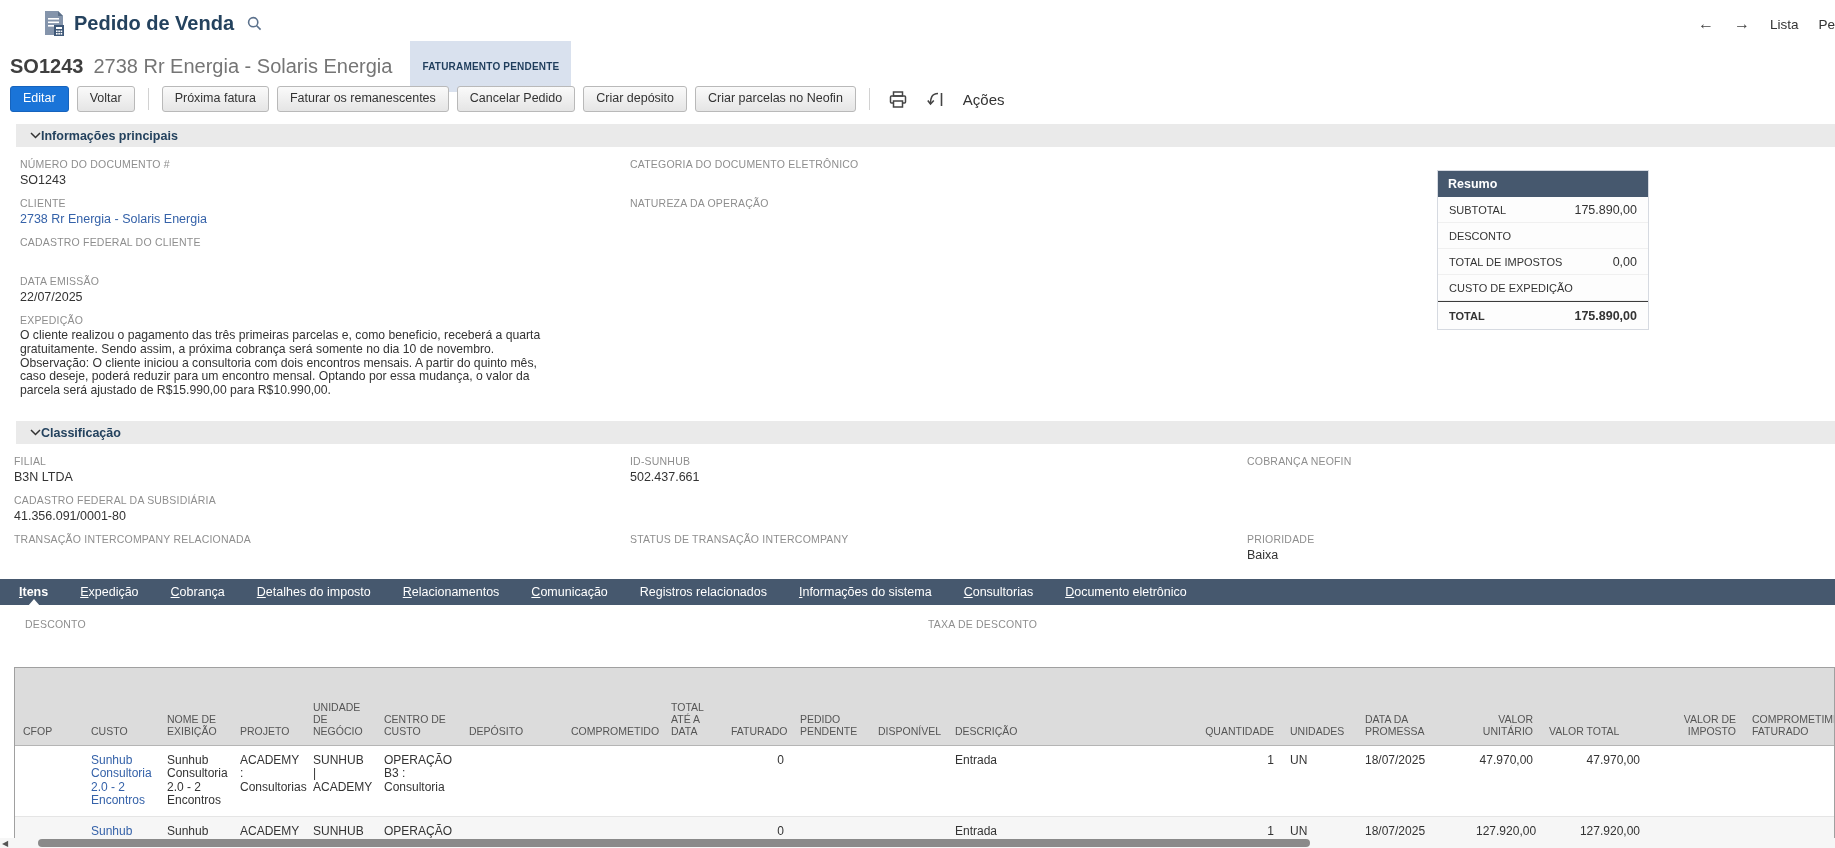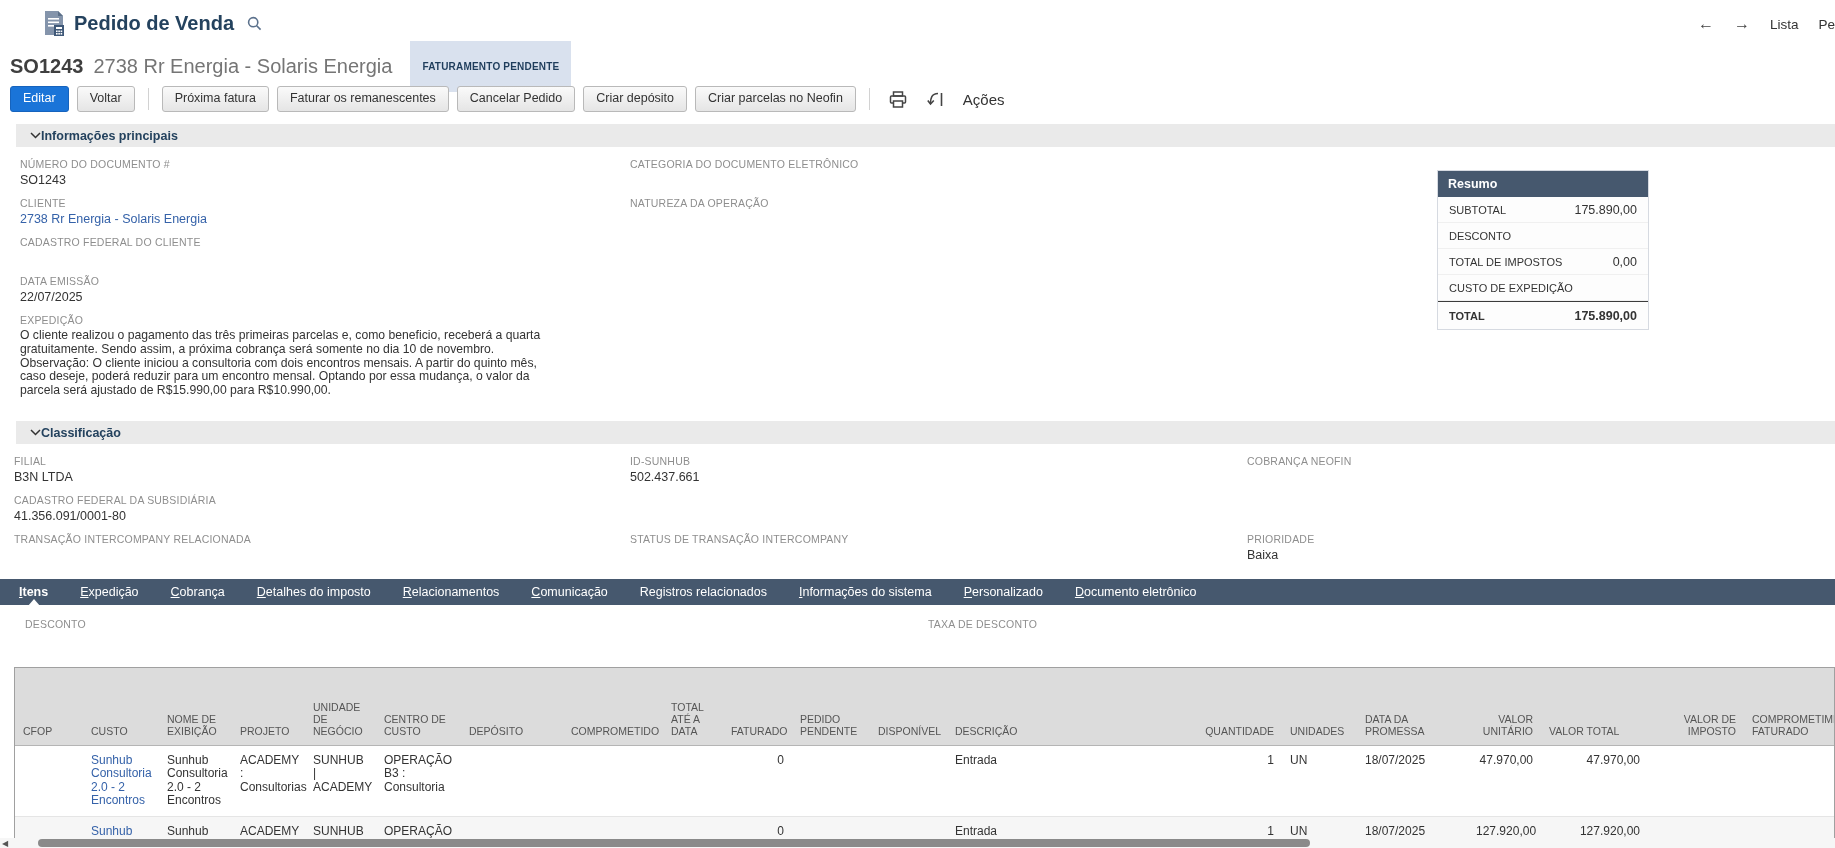--- a/index.html
+++ b/index.html
@@ -266,21 +266,21 @@
 
   <div class="tabbar">
     <span class="tab ak active"><span>Itens</span><span class="tab-pointer"></span></span>
     <span class="tab ak">Expedição</span>
     <span class="tab ak">Cobrança</span>
     <span class="tab ak">Detalhes do imposto</span>
     <span class="tab ak">Relacionamentos</span>
     <span class="tab ak">Comunicação</span>
     <span class="tab">Registros relacionados</span>
     <span class="tab ak">Informações do sistema</span>
-    <span class="tab ak">Personalizado</span>
+    <span class="tab ak">Consultorias</span>
     <span class="tab ak">Documento eletrônico</span>
   </div>
 
   <span class="panel-label" style="top:618px; left:25px;">DESCONTO</span>
   <span class="panel-label" style="top:618px; left:928px;">TAXA DE DESCONTO</span>
 
   <div class="table-wrap">
     <table>
       <colgroup>
         <col style="width:68px">

